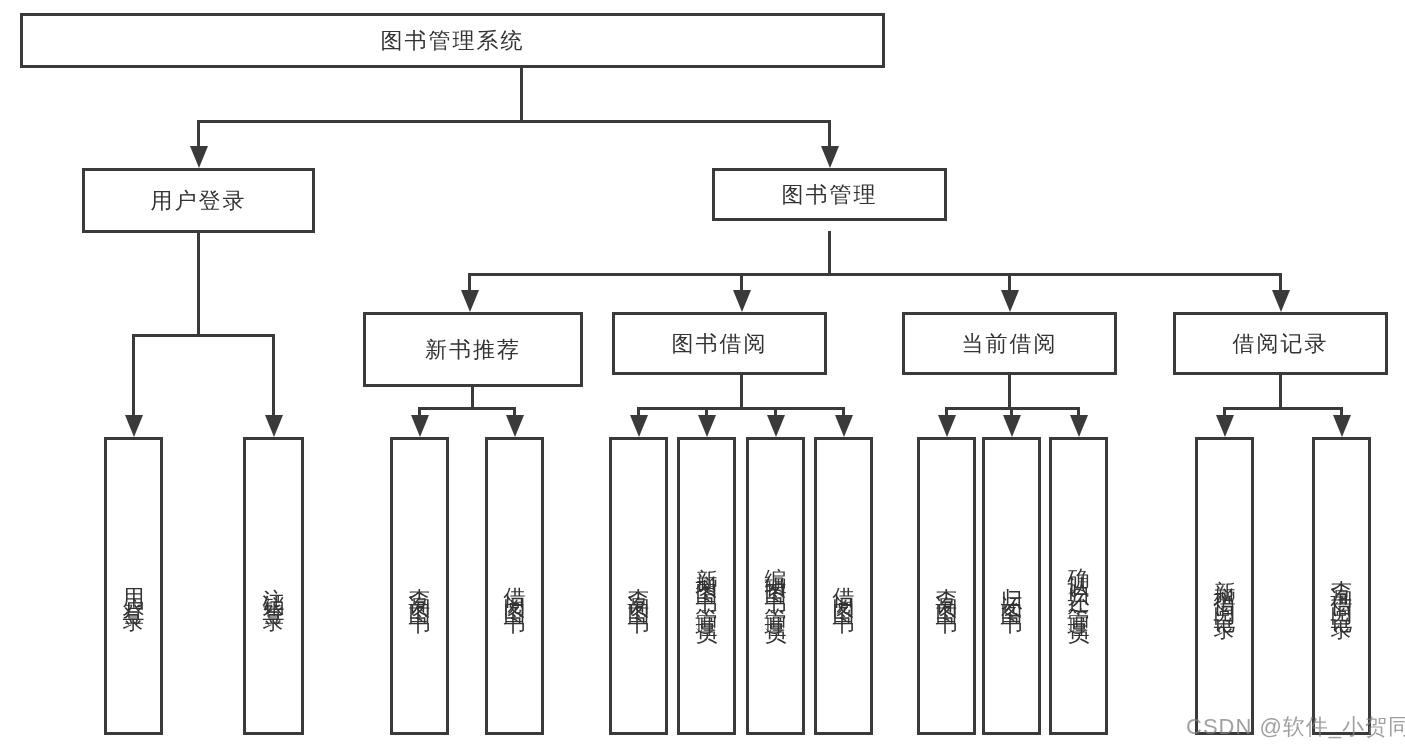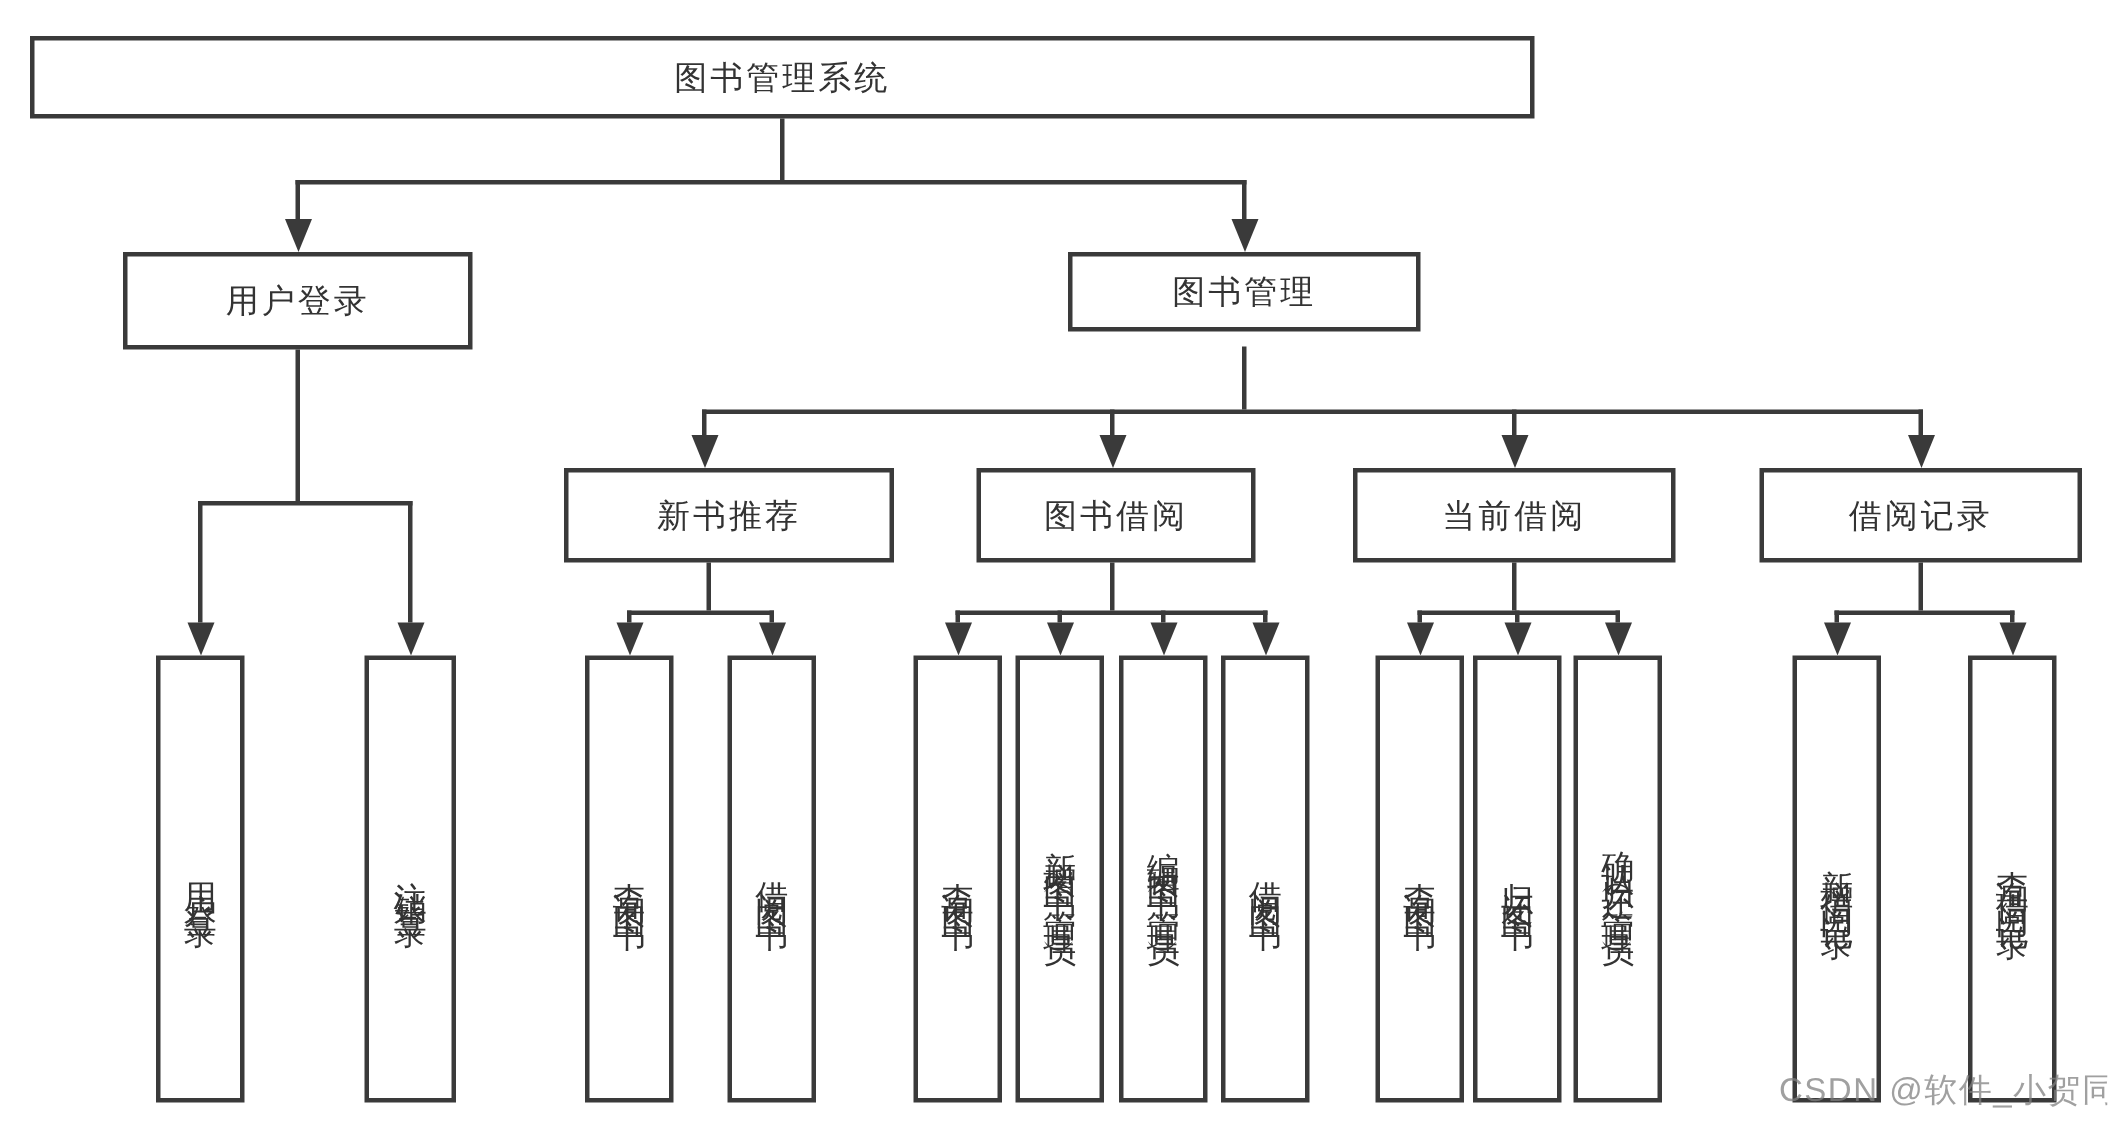--- a/index.html
+++ b/index.html
@@ -105,35 +105,35 @@
   <div class="vl" style="left:1077px;top:407px;height:8px"></div>
   <div class="arr" style="left:1070px;top:415px"></div>
 
   <div class="vl" style="left:1279px;top:373px;height:34px"></div>
   <div class="hl" style="left:1223px;top:407px;width:120px"></div>
   <div class="vl" style="left:1223px;top:407px;height:8px"></div>
   <div class="arr" style="left:1216px;top:415px"></div>
   <div class="vl" style="left:1340px;top:407px;height:8px"></div>
   <div class="arr" style="left:1333px;top:415px"></div>
 
-  <div class="box hbox" style="left:20px;top:24px;width:1003px;height:55px">
+  <div class="box hbox" style="left:20px;top:13px;width:865px;height:55px">
     <span>图书管理系统</span>
   </div>
 
   <div class="box hbox" style="left:82px;top:168px;width:233px;height:65px">
     <span>用户登录</span>
   </div>
   <div class="box hbox" style="left:712px;top:168px;width:235px;height:53px">
     <span>图书管理</span>
   </div>
 
-  <div class="box hbox" style="left:376px;top:312px;width:220px;height:63px">
+  <div class="box hbox" style="left:363px;top:312px;width:220px;height:75px">
     <span>新书推荐</span>
   </div>
-  <div class="box hbox" style="left:651px;top:312px;width:186px;height:63px">
+  <div class="box hbox" style="left:612px;top:312px;width:215px;height:63px">
     <span>图书借阅</span>
   </div>
   <div class="box hbox" style="left:902px;top:312px;width:215px;height:63px">
     <span>当前借阅</span>
   </div>
   <div class="box hbox" style="left:1173px;top:312px;width:215px;height:63px">
     <span>借阅记录</span>
   </div>
 
   <div class="box leaf" style="left:104px;top:437px">

